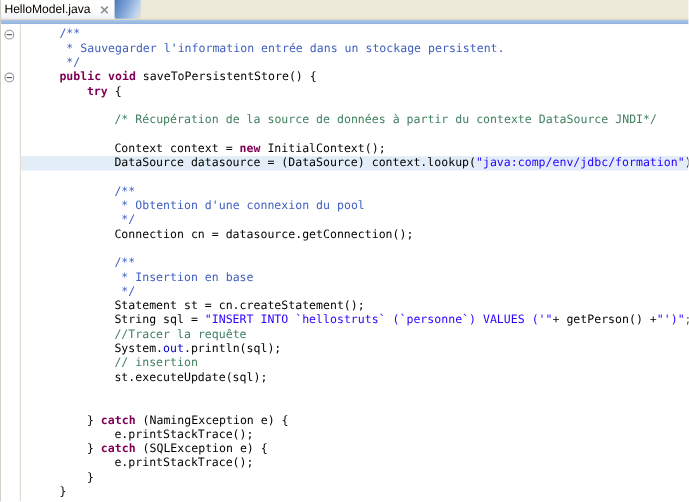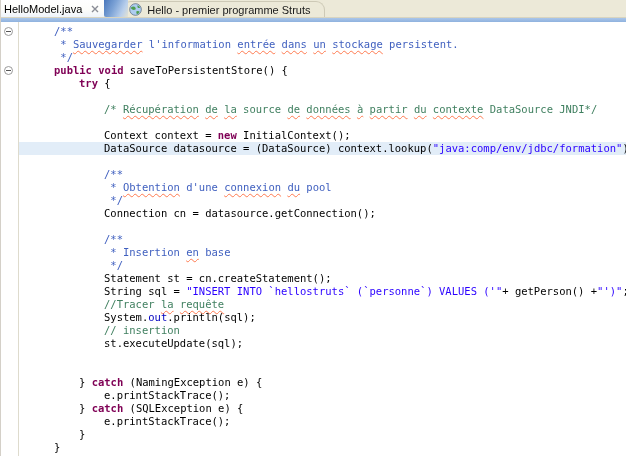--- a/index.html
+++ b/index.html
@@ -31,49 +31,38 @@
   .code{flex:1;padding-top:3px;font-family:"DejaVu Sans Mono","Liberation Mono",monospace;
     font-size:10.5px;line-height:13px;white-space:pre;overflow:hidden;}
   .line{height:13px;}
   .line.hl{background:#e2edf8;}
   .d{color:#000;}
   .k{color:#7f0055;font-weight:bold;}
   .j{color:#3f5fbf;}
   .c{color:#3f7f5f;}
   .s{color:#2a00ff;}
   .f{color:#0000c0;}
-  .sp{text-decoration:underline;text-decoration-style:wavy;text-decoration-color:#ff7a50;
+  .sp{text-decoration-style:wavy;text-decoration-color:#ff7a50;
     text-decoration-thickness:1px;text-underline-offset:2px;-webkit-text-decoration-skip-ink:none;text-decoration-skip-ink:none;}
 </style>
 </head>
 <body>
 
 <div class="app">
 
   <div class="tabbar">
     <div class="tab tab-active">
       <span class="label">HelloModel.java</span>
       <span class="close-box">
         <svg width="8" height="8" viewBox="0 0 8 8">
           <path d="M1 1 L7 7 M7 1 L1 7" stroke="#8a8d96" stroke-width="1.4" fill="none"></path>
         </svg>
       </span>
     </div>
     <div class="swoosh"></div>
-    <div class="tab tab-inactive">
-      <span class="tab-icon">
-        <svg width="13" height="13" viewBox="0 0 14 14">
-          <circle cx="7" cy="7" r="6.3" fill="#aecdf0" stroke="#5b6b7d" stroke-width="0.8"></circle>
-          <path d="M2 5 Q4 3 6 4 Q8 5 7 7 Q5 8 3.5 7 Q2.2 6.2 2 5 Z" fill="#4f9e4f"></path>
-          <path d="M8 9 Q10 8 11.5 9.5 Q10.5 12 8.5 12 Q7.5 10.5 8 9 Z" fill="#4f9e4f"></path>
-          <path d="M9 2.5 Q11 3 12 5 Q11 5.8 9.5 5 Q8.8 3.6 9 2.5 Z" fill="#4f9e4f"></path>
-        </svg>
-      </span>
-      <span class="label">Hello - premier programme Struts</span>
-    </div>
   </div>
   <div class="active-band"></div>
 
   <div class="editor">
     <div class="gutter">
         <div class="fold" style="top: 5px;"></div>
         <div class="fold" style="top: 44px;"></div>
       </div>
     <div class="code"><div class="line" style="padding-left: 35px;"><span class="j">/**</span></div><div class="line" style="padding-left: 35px;"><span class="j"> * </span><span class="j sp">Sauvegarder</span><span class="j"> l'information </span><span class="j sp">entrée</span><span class="j"> </span><span class="j sp">dans</span><span class="j"> </span><span class="j sp">un</span><span class="j"> </span><span class="j sp">stockage</span><span class="j"> persistent.</span></div><div class="line" style="padding-left: 35px;"><span class="j"> */</span></div><div class="line" style="padding-left: 35px;"><span class="k">public void</span><span class="d"> saveToPersistentStore() {</span></div><div class="line" style="padding-left: 60px;"><span class="k">try</span><span class="d"> {</span></div><div class="line" style="padding-left: 10px;">&nbsp;</div><div class="line" style="padding-left: 85px;"><span class="c">/* </span><span class="c sp">Récupération</span><span class="c"> </span><span class="c sp">de</span><span class="c"> </span><span class="c sp">la</span><span class="c"> source </span><span class="c sp">de</span><span class="c"> </span><span class="c sp">données</span><span class="c"> </span><span class="c sp">à</span><span class="c"> </span><span class="c sp">partir</span><span class="c"> </span><span class="c sp">du</span><span class="c"> </span><span class="c sp">contexte</span><span class="c"> DataSource JNDI*/</span></div><div class="line" style="padding-left: 10px;">&nbsp;</div><div class="line" style="padding-left: 85px;"><span class="d">Context context = </span><span class="k">new</span><span class="d"> InitialContext();</span></div><div class="line hl" style="padding-left: 85px;"><span class="d">DataSource datasource = (DataSource) context.lookup(</span><span class="s">"java:comp/env/jdbc/formation"</span><span class="d">);</span></div><div class="line" style="padding-left: 10px;">&nbsp;</div><div class="line" style="padding-left: 85px;"><span class="j">/**</span></div><div class="line" style="padding-left: 85px;"><span class="j"> * </span><span class="j sp">Obtention</span><span class="j"> d'une </span><span class="j sp">connexion</span><span class="j"> </span><span class="j sp">du</span><span class="j"> pool</span></div><div class="line" style="padding-left: 85px;"><span class="j"> */</span></div><div class="line" style="padding-left: 85px;"><span class="d">Connection cn = datasource.getConnection();</span></div><div class="line" style="padding-left: 10px;">&nbsp;</div><div class="line" style="padding-left: 85px;"><span class="j">/**</span></div><div class="line" style="padding-left: 85px;"><span class="j"> * Insertion </span><span class="j sp">en</span><span class="j"> base</span></div><div class="line" style="padding-left: 85px;"><span class="j"> */</span></div><div class="line" style="padding-left: 85px;"><span class="d">Statement st = cn.createStatement();</span></div><div class="line" style="padding-left: 85px;"><span class="d">String sql = </span><span class="s">"INSERT INTO `hellostruts` (`personne`) VALUES ('"</span><span class="d">+ getPerson() +</span><span class="s">"')"</span><span class="d">;</span></div><div class="line" style="padding-left: 85px;"><span class="c">//Tracer </span><span class="c sp">la</span><span class="c"> </span><span class="c sp">requête</span></div><div class="line" style="padding-left: 85px;"><span class="d">System.</span><span class="f">out</span><span class="d">.println(sql);</span></div><div class="line" style="padding-left: 85px;"><span class="c">// insertion</span></div><div class="line" style="padding-left: 85px;"><span class="d">st.executeUpdate(sql);</span></div><div class="line" style="padding-left: 10px;">&nbsp;</div><div class="line" style="padding-left: 10px;">&nbsp;</div><div class="line" style="padding-left: 60px;"><span class="d">} </span><span class="k">catch</span><span class="d"> (NamingException e) {</span></div><div class="line" style="padding-left: 85px;"><span class="d">e.printStackTrace();</span></div><div class="line" style="padding-left: 60px;"><span class="d">} </span><span class="k">catch</span><span class="d"> (SQLException e) {</span></div><div class="line" style="padding-left: 85px;"><span class="d">e.printStackTrace();</span></div><div class="line" style="padding-left: 60px;"><span class="d">}</span></div><div class="line" style="padding-left: 35px;"><span class="d">}</span></div></div>
   </div>

